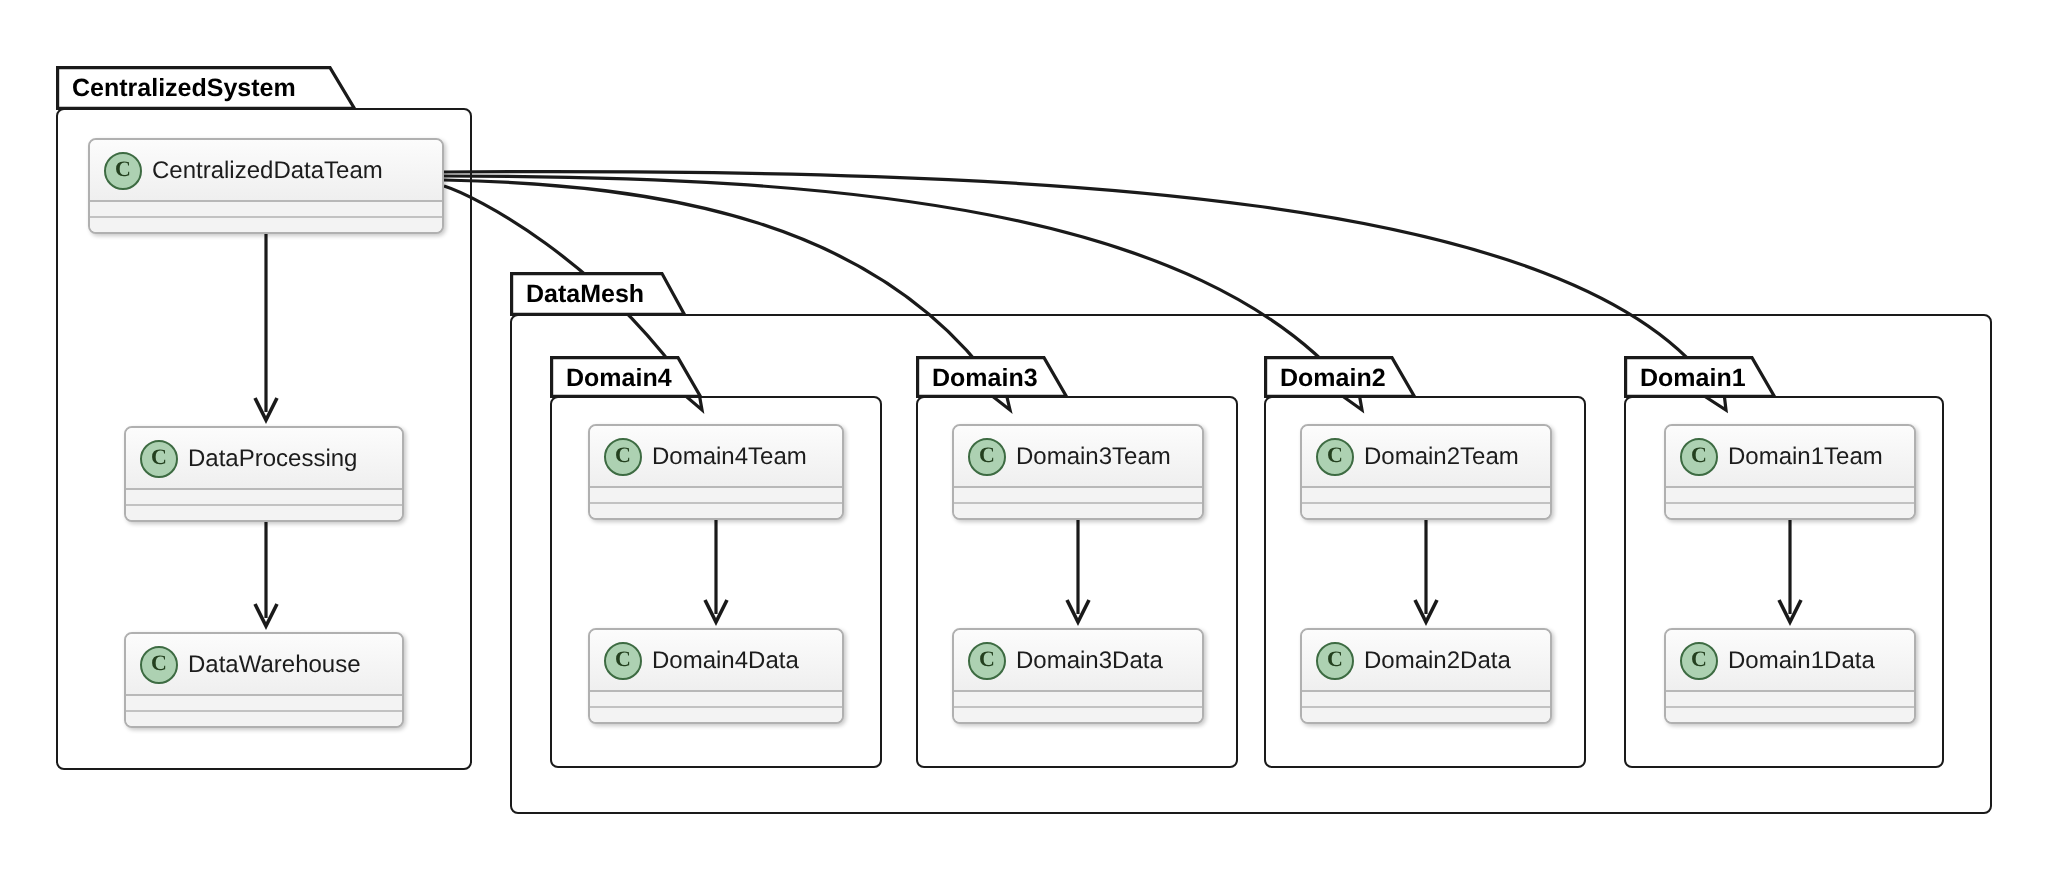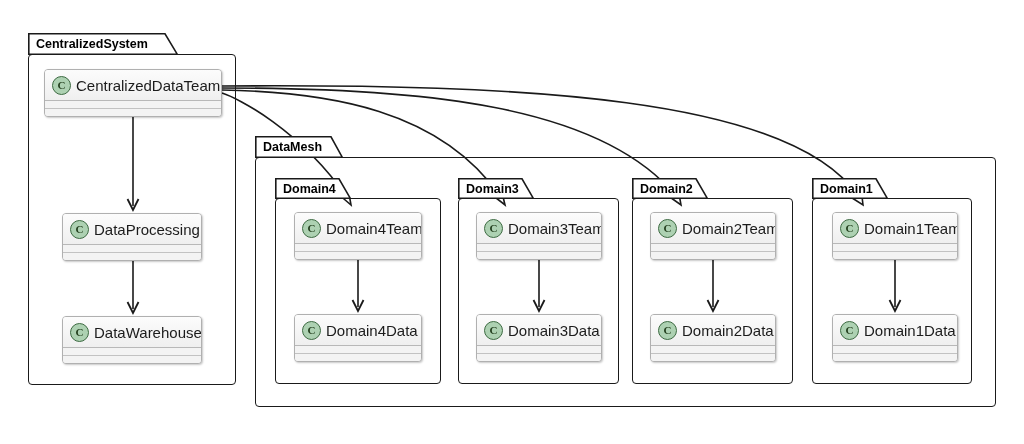--- a/index.html
+++ b/index.html
@@ -97,21 +97,21 @@
     align-items: center;
     justify-content: center;
     font-size: 11px;
     font-weight: bold;
     color: #24401F;
     line-height: 1;
     font-family: "Liberation Serif", serif;
   }
   .class-name {
     margin-left: 5px;
-    font-size: 15px;
+    font-size: 12px;
     color: #1C1C1C;
     white-space: nowrap;
     font-family: "Liberation Sans", sans-serif;
   }
   .class-compartment {
     height: 7px;
     background: #F3F3F3;
     border-bottom: 1px solid #C2C2C2;
   }
   .class-compartment.last {

